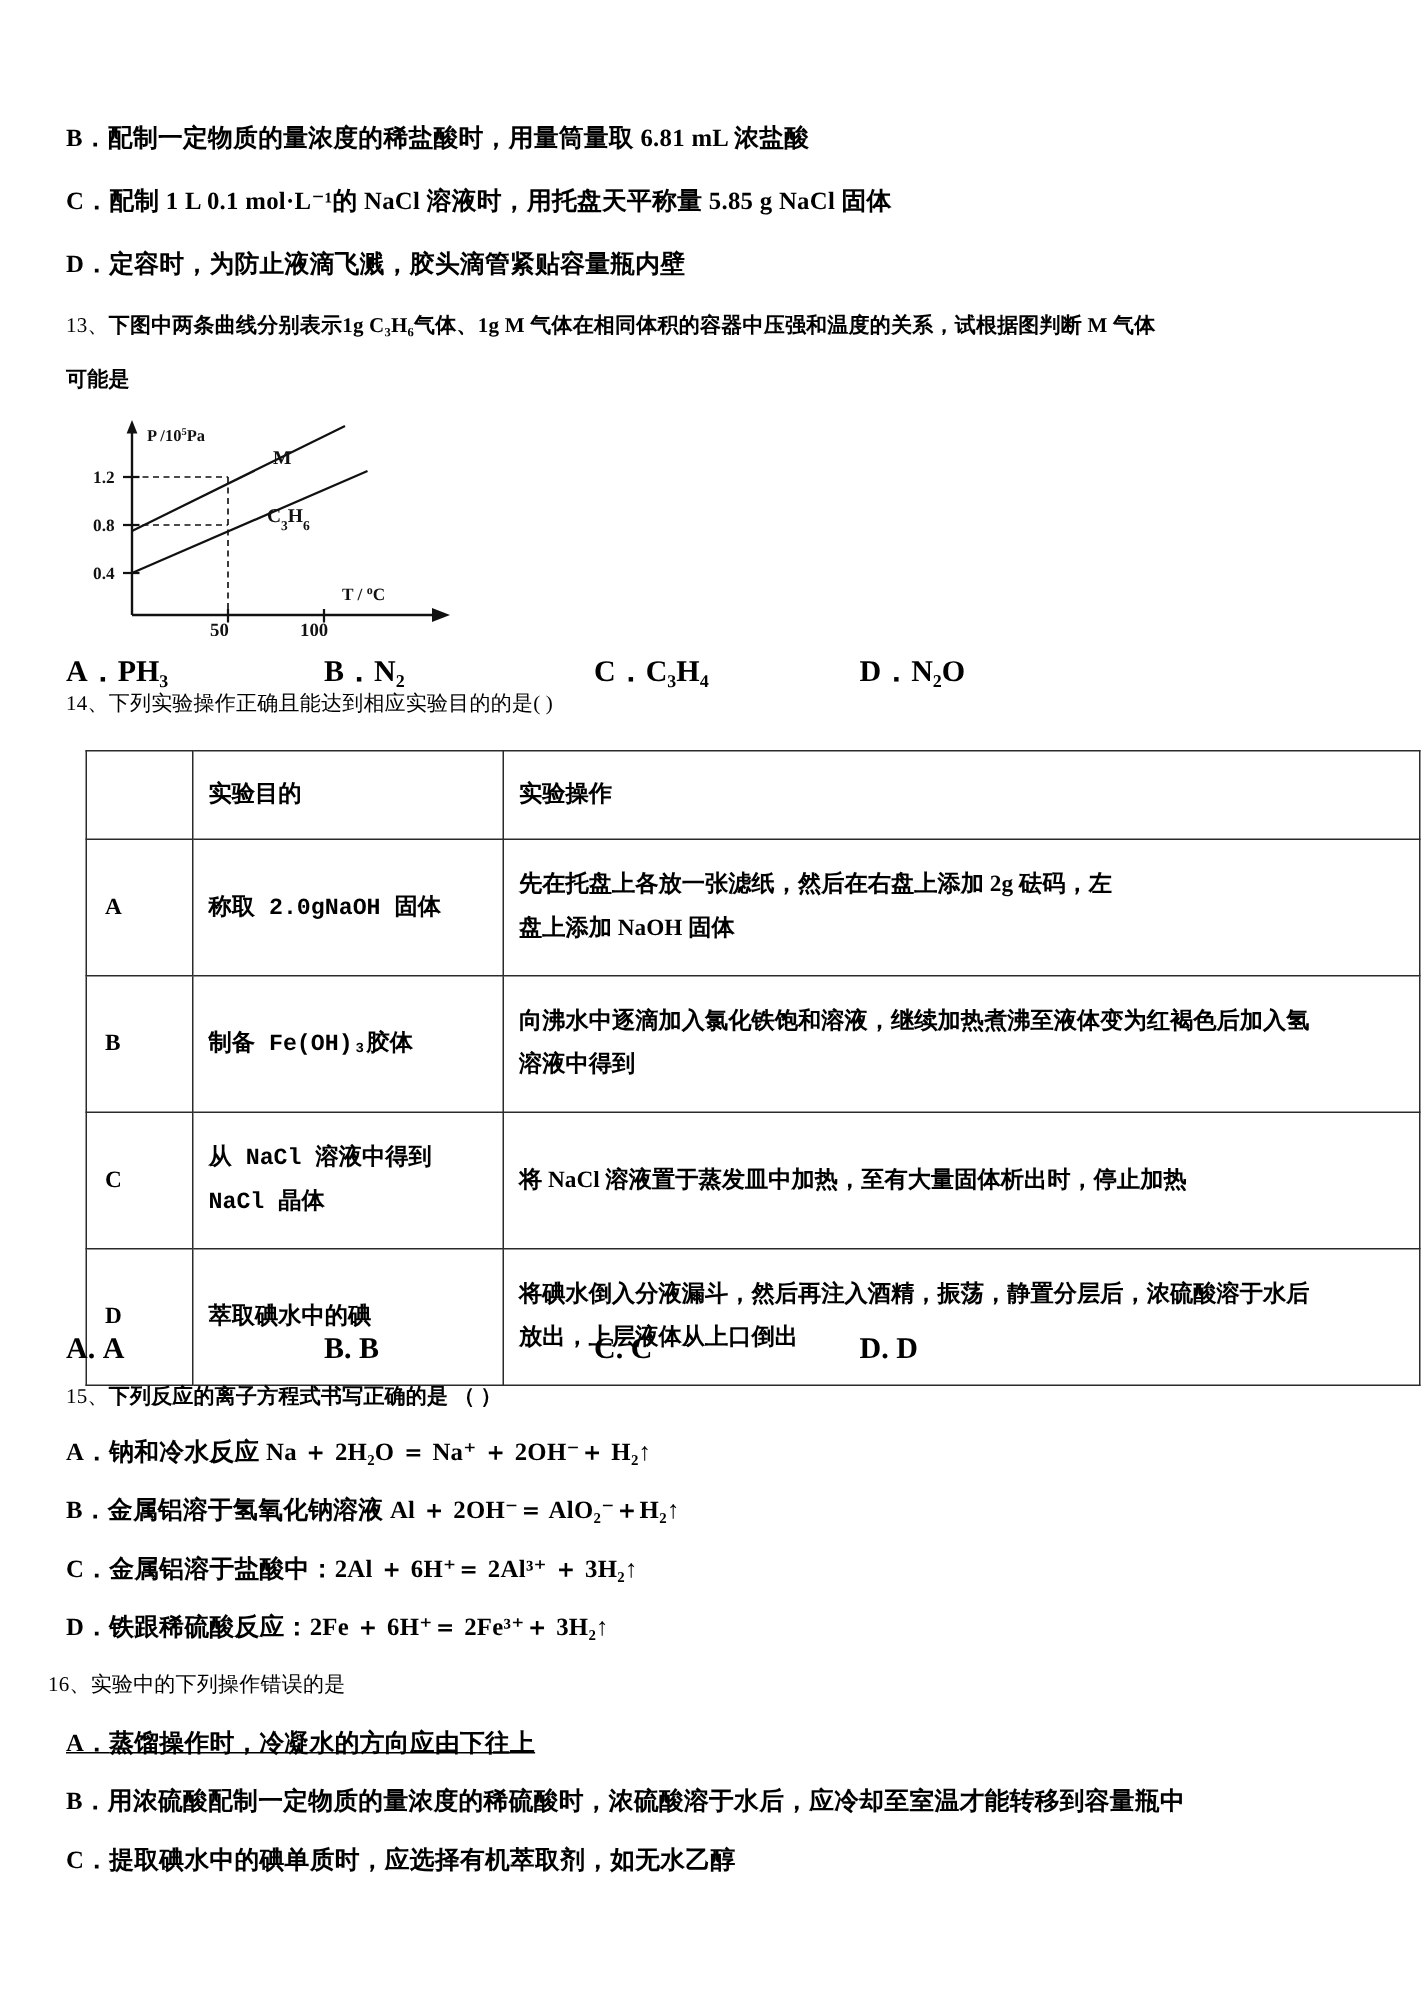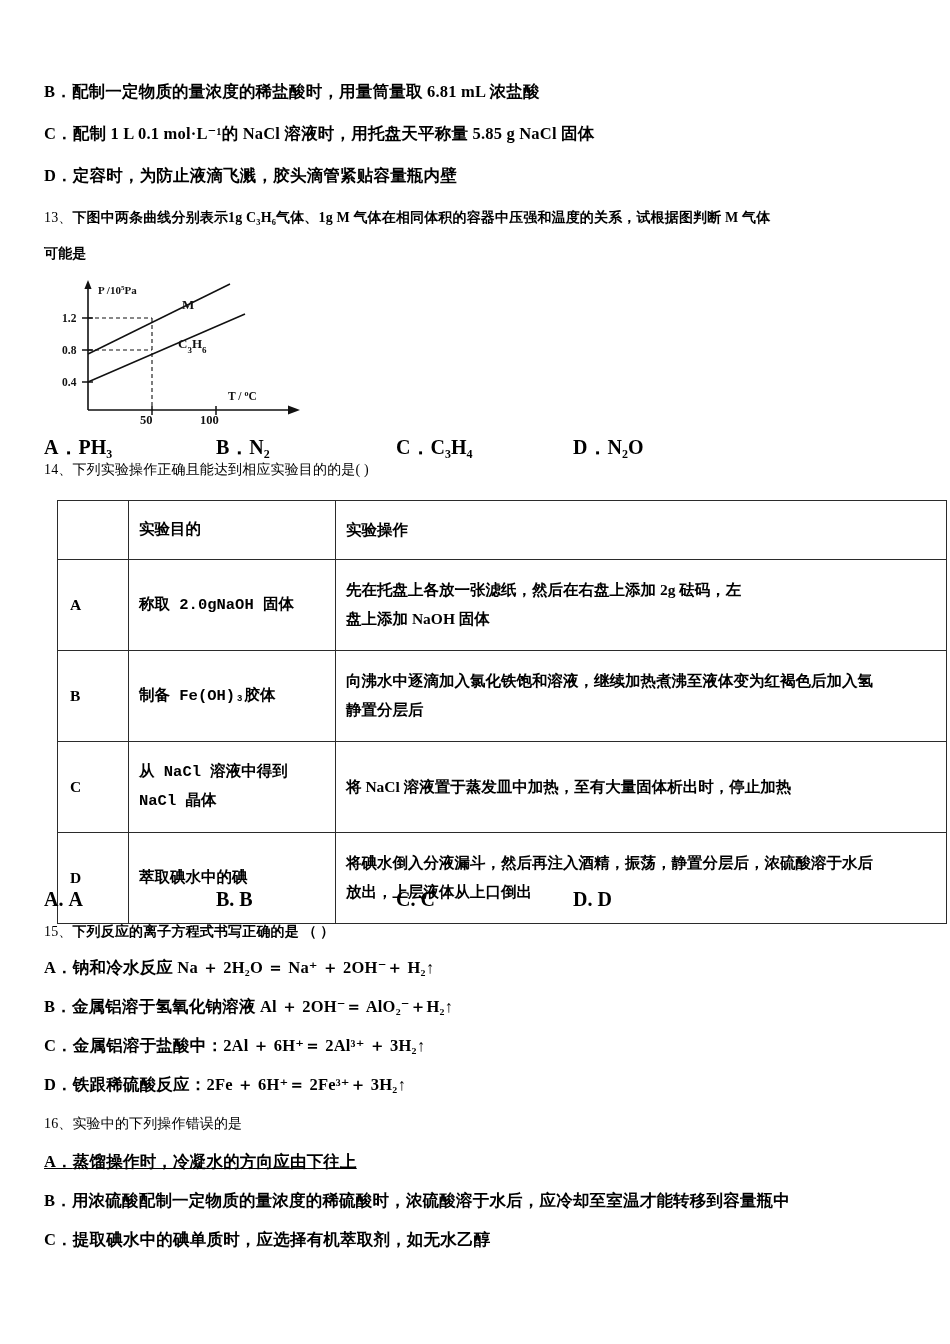--- a/index.html
+++ b/index.html
@@ -171,21 +171,21 @@
         <td class="col-op">
           <div>先在托盘上各放一张滤纸，然后在右盘上添加 2g 砝码，左</div>
           <div>盘上添加 NaOH 固体</div>
         </td>
       </tr>
       <tr>
         <td class="col-idx tall">B</td>
         <td class="col-goal">制备 Fe(OH)₃胶体</td>
         <td class="col-op">
           <div>向沸水中逐滴加入氯化铁饱和溶液，继续加热煮沸至液体变为红褐色后加入氢</div>
-          <div>静置分层后</div>
+          <div>溶液中得到</div>
         </td>
       </tr>
       <tr>
         <td class="col-idx tall">C</td>
         <td class="col-goal">
           <div>从 NaCl 溶液中得到</div>
           <div>NaCl 晶体</div>
         </td>
         <td class="col-op">
           <div>将 NaCl 溶液置于蒸发皿中加热，至有大量固体析出时，停止加热</div>
@@ -215,21 +215,21 @@
   <div class="line bold" style="left:44px; top:997px;">
     <span>B．</span><span>金属铝溶于氢氧化钠溶液 Al ＋ 2OH⁻＝ AlO₂⁻＋H₂↑</span>
   </div>
   <div class="line bold" style="left:44px; top:1036px;">
     <span>C．</span><span>金属铝溶于盐酸中：2Al ＋ 6H⁺＝ 2Al³⁺ ＋ 3H₂↑</span>
   </div>
   <div class="line bold" style="left:44px; top:1075px;">
     <span>D．</span><span>铁跟稀硫酸反应：2Fe ＋ 6H⁺＝ 2Fe³⁺＋ 3H₂↑</span>
   </div>
 
-  <div class="q-stem" style="left:44px; top:1114px;text-align:center;">
+  <div class="q-stem" style="left:32px; top:1114px;text-align:center;">
     <span>16、</span><span>实验中的下列操作错误的是</span>
   </div>
   <div class="line bold" style="left:44px; top:1152px;text-decoration:underline;">
     <span>A．</span><span>蒸馏操作时，冷凝水的方向应由下往上</span>
   </div>
   <div class="line bold" style="left:44px; top:1191px;text-align:right;">
     <span>B．</span><span>用浓硫酸配制一定物质的量浓度的稀硫酸时，浓硫酸溶于水后，应冷却至室温才能转移到容量瓶中</span>
   </div>
   <div class="line bold" style="left:44px; top:1230px;">
     <span>C．</span><span>提取碘水中的碘单质时，应选择有机萃取剂，如无水乙醇</span>

